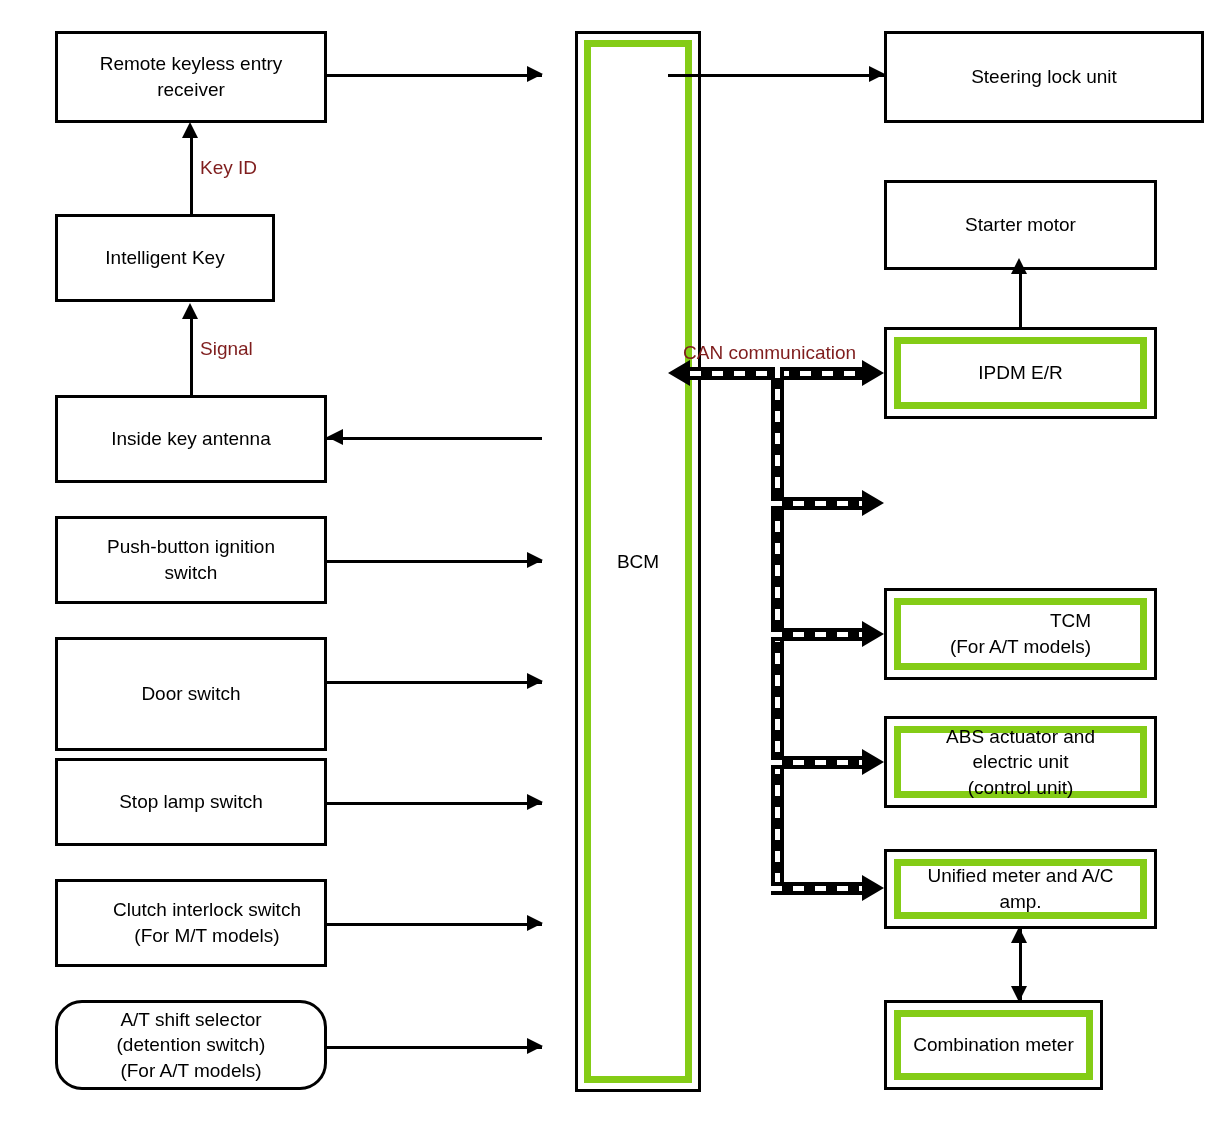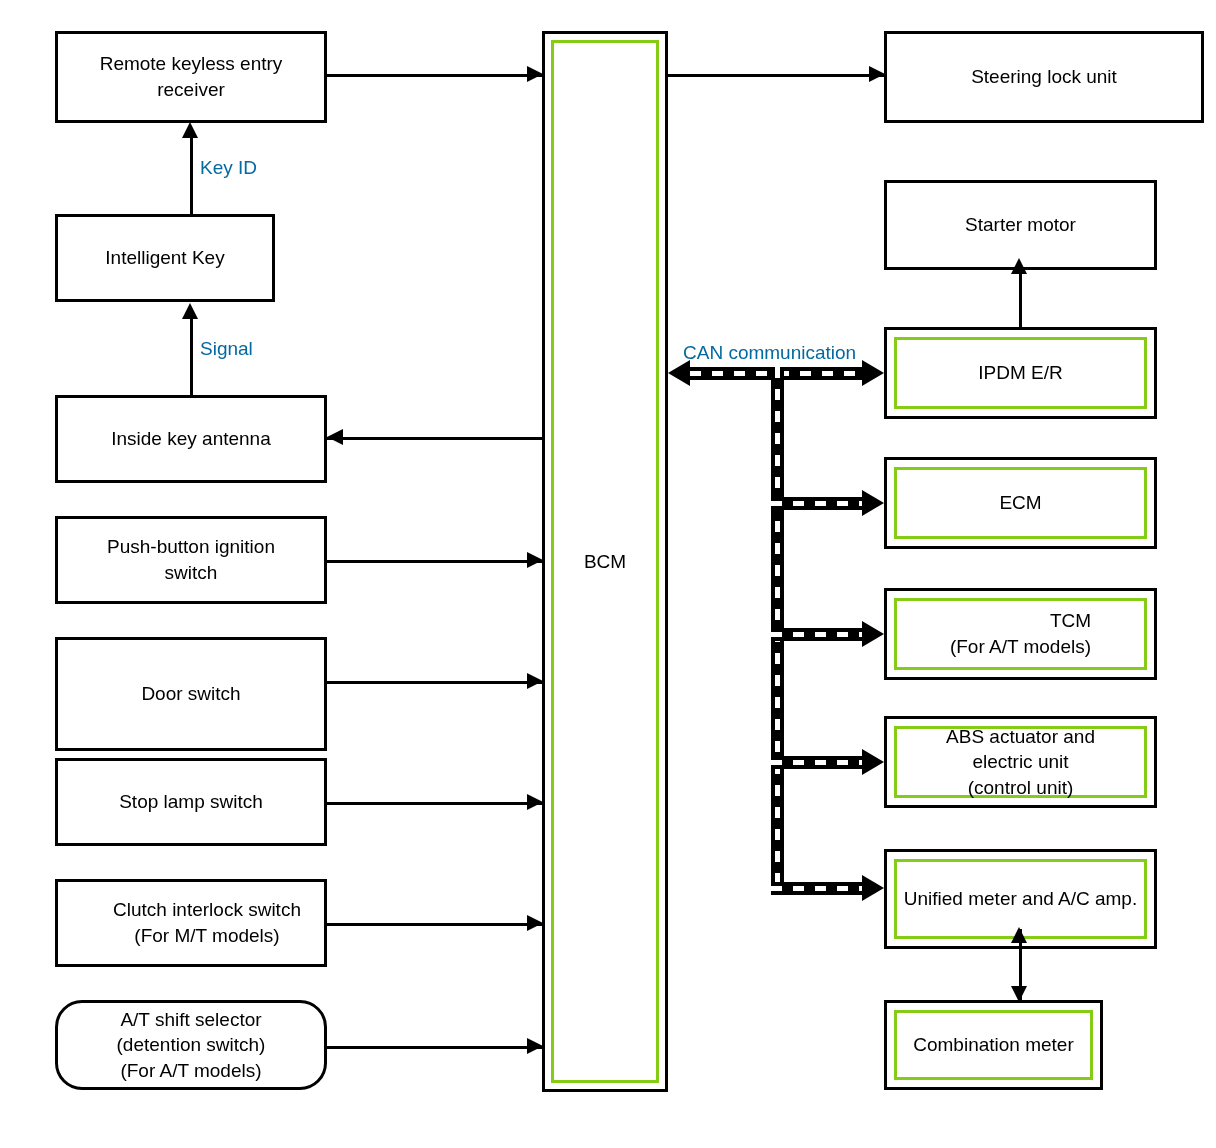--- a/index.html
+++ b/index.html
@@ -35,29 +35,30 @@
     padding: 0 6px;
   }
   
   .node.double {
     padding: 7px;
   }
   .node.double > .inner-wall {
     box-sizing: border-box;
     width: 100%;
     height: 100%;
-    border: 3px solid #84cc16;
+    border: 7px solid #84cc16;
     display: flex;
     align-items: center;
     justify-content: center;
   }
 
   
   #bcm-node {
     padding: 6px;
+    margin-left: 33px;
   }
 
   
   .conn-h {
     position: absolute;
     height: 0;
     border-top: 3px solid #000000;
   }
   .conn-v {
     position: absolute;
@@ -138,21 +139,21 @@
     width: 0; height: 0;
     border-top: 13px solid transparent;
     border-bottom: 13px solid transparent;
     border-right: 22px solid #000000;
   }
 
   
   .edge-label {
     position: absolute;
     font-size: 19px;
-    color: #0369a1;
+    color: #7f1d1d;
     white-space: nowrap;
     text-align: center;
   }
 </style>
 </head>
 <body>
 
 <div id="diagram-root">
 
   <div class="node" id="node-rke" style="left:55px; top:31px; width:272px; height:92px;">
@@ -205,42 +206,37 @@
   <div class="node" id="node-starter" style="left:884px; top:180px; width:273px; height:90px;">
     <span class="node-label">Starter motor</span>
   </div>
 
   <div class="node double" id="node-ipdm" style="left:884px; top:327px; width:273px; height:92px;">
     <div class="inner-wall">
       <span class="node-label">IPDM E/R</span>
     </div>
   </div>
 
-  <div class="node double" id="node-ecm" style="left:884px; top:457px; width:273px; height:92px;">
-    <div class="inner-wall">
-      <span class="node-label">ECM</span>
-    </div>
-  </div>
 
   <div class="node double" id="node-tcm" style="left:884px; top:588px; width:273px; height:92px;text-align:right;">
     <div class="inner-wall">
       <span class="node-label">TCM
 (For A/T models)</span>
     </div>
   </div>
 
   <div class="node double" id="node-abs" style="left:884px; top:716px; width:273px; height:92px;">
     <div class="inner-wall">
       <span class="node-label">ABS actuator and
 electric unit
 (control unit)</span>
     </div>
   </div>
 
-  <div class="node double" id="node-unified" style="left:884px; top:849px; width:273px; height:100px;">
+  <div class="node double" id="node-unified" style="left:884px; top:849px; width:273px; height:80px;">
     <div class="inner-wall">
       <span class="node-label">Unified meter and A/C amp.</span>
     </div>
   </div>
 
   <div class="node double" id="node-combo" style="left:884px; top:1000px; width:219px; height:90px;">
     <div class="inner-wall">
       <span class="node-label">Combination meter</span>
     </div>
   </div>

